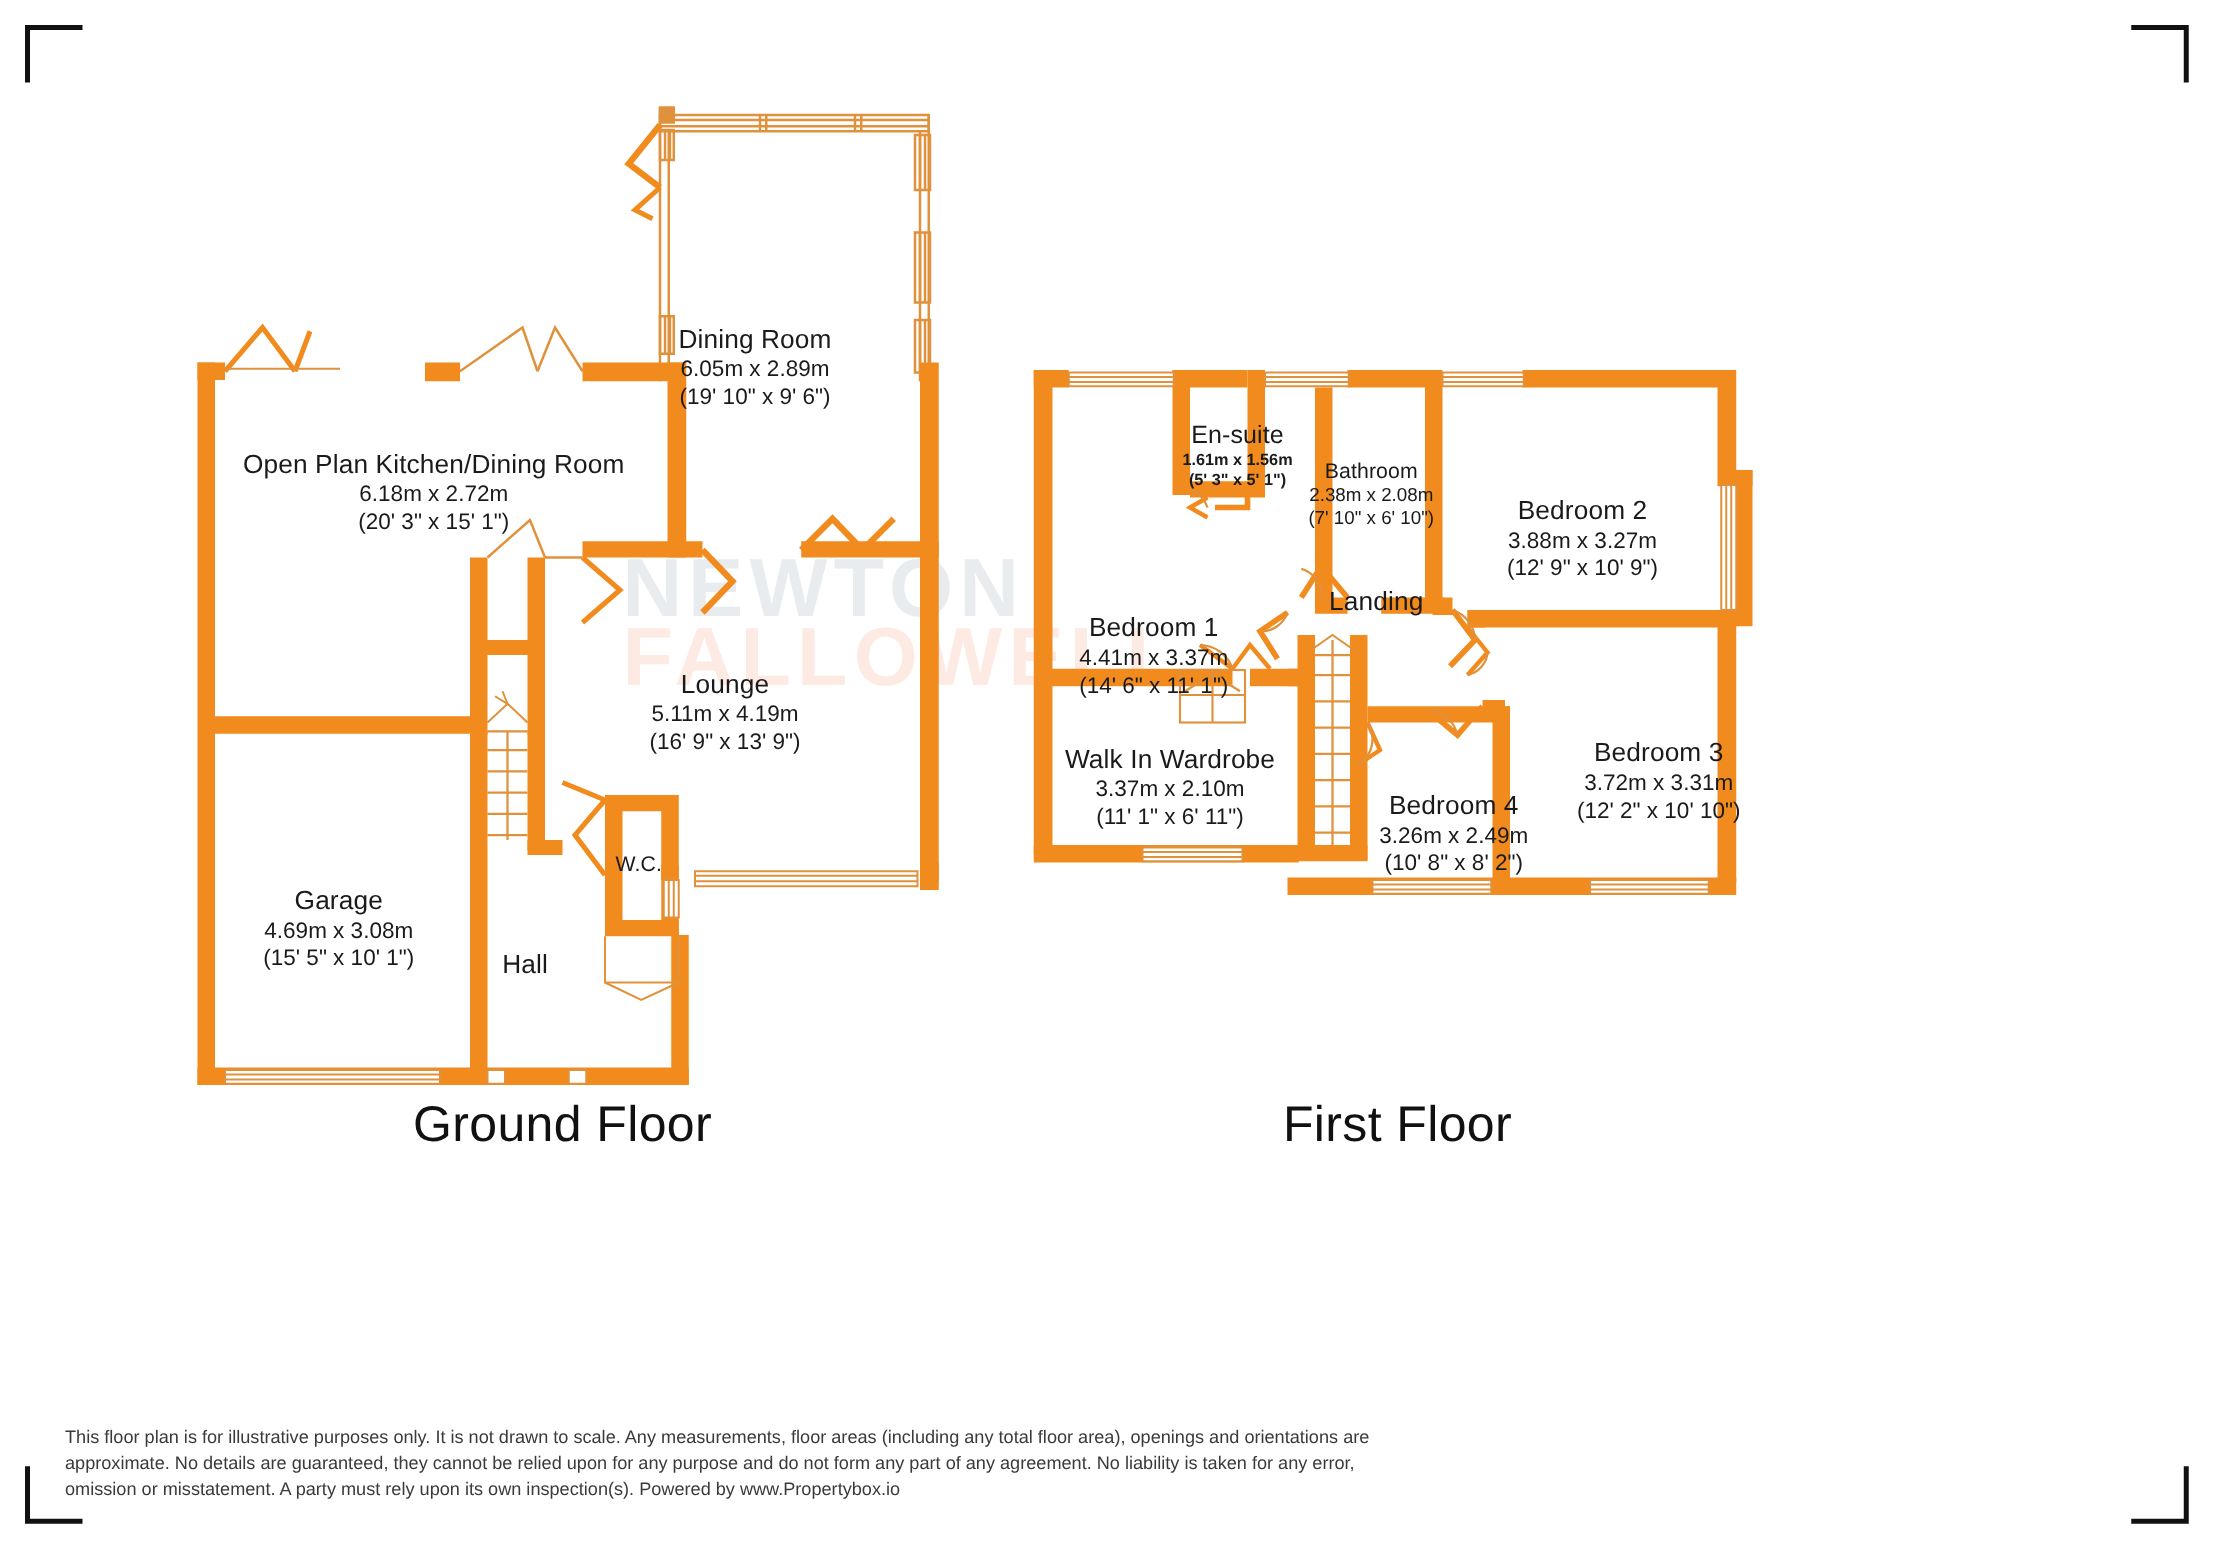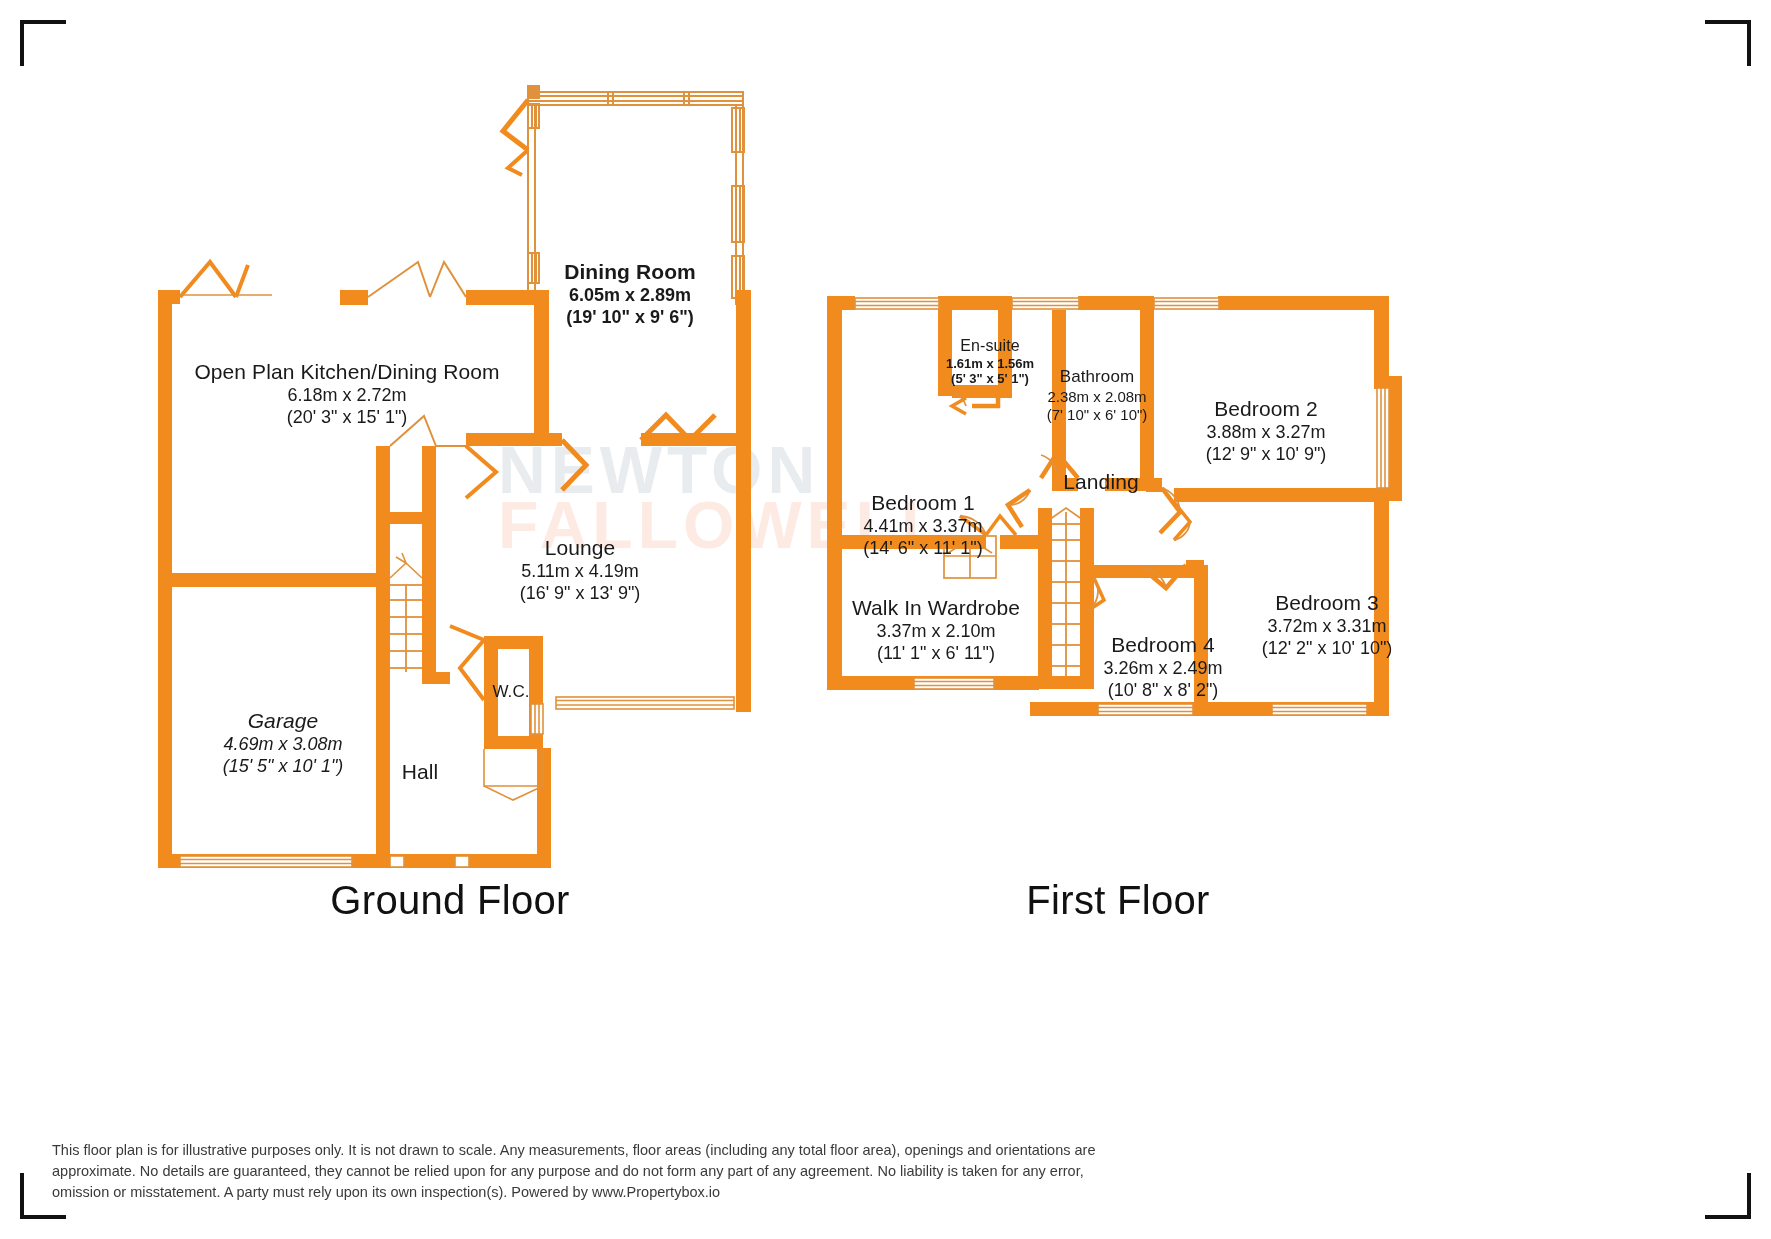--- a/index.html
+++ b/index.html
@@ -41,21 +41,21 @@
     font-size: 21px;
     letter-spacing: 0.1px;
   }
   .room-label .rl-dim {
     display: block;
     font-size: 18px;
     text-align: center;
   }
   .room-label.small .rl-name { font-size: 17px; }
   .room-label.small .rl-dim { font-size: 15px; }
-  .room-label.tiny .rl-name { font-size: 16px; }
+  .room-label.tiny .rl-name { font-size: 20px; }
   .room-label.tiny .rl-dim { font-size: 13px; font-weight: bold; }
   .room-label.plain .rl-name { font-size: 21px; }
   .floor-title {
     position: absolute;
     font-size: 40px;
     color: #111111;
     white-space: nowrap;
     transform: translateX(-50%);
     letter-spacing: 0.3px;
   }
@@ -375,39 +375,39 @@
         <path d="M 1008 505 A 22 22 0 0 0 1030 490"></path>
         <path d="M 1180 512 A 26 26 0 0 0 1162 488"></path>
         <path d="M 1174 540 A 20 20 0 0 0 1190 522"></path>
         <path d="M 1142 568 A 26 26 0 0 1 1166 588"></path>
         <path d="M 1086 612 A 24 24 0 0 0 1094 578"></path>
         <path d="M 960 516 A 28 28 0 0 1 986 535"></path>
       </g>
     </g>
   </svg>
 
-  <div class="room-label" style="left:630px; top:259px;font-weight:bold;">
+  <div class="room-label" style="left:604px; top:259px;">
     <span class="rl-name">Dining Room</span>
     <span class="rl-dim">6.05m x 2.89m</span>
     <span class="rl-dim">(19' 10" x 9' 6")</span>
   </div>
 
   <div class="room-label" style="left:347px; top:359px;">
     <span class="rl-name">Open Plan Kitchen/Dining Room</span>
     <span class="rl-dim">6.18m x 2.72m</span>
     <span class="rl-dim">(20' 3" x 15' 1")</span>
   </div>
 
   <div class="room-label" style="left:580px; top:535px;">
     <span class="rl-name">Lounge</span>
     <span class="rl-dim">5.11m x 4.19m</span>
     <span class="rl-dim">(16' 9" x 13' 9")</span>
   </div>
 
-  <div class="room-label" style="left:283px; top:708px;font-style:italic;">
+  <div class="room-label" style="left:271px; top:708px;">
     <span class="rl-name">Garage</span>
     <span class="rl-dim">4.69m x 3.08m</span>
     <span class="rl-dim">(15' 5" x 10' 1")</span>
   </div>
 
   <div class="room-label small" style="left:511px; top:682px;">
     <span class="rl-name">W.C.</span>
   </div>
 
   <div class="room-label plain" style="left:420px; top:759px;">

